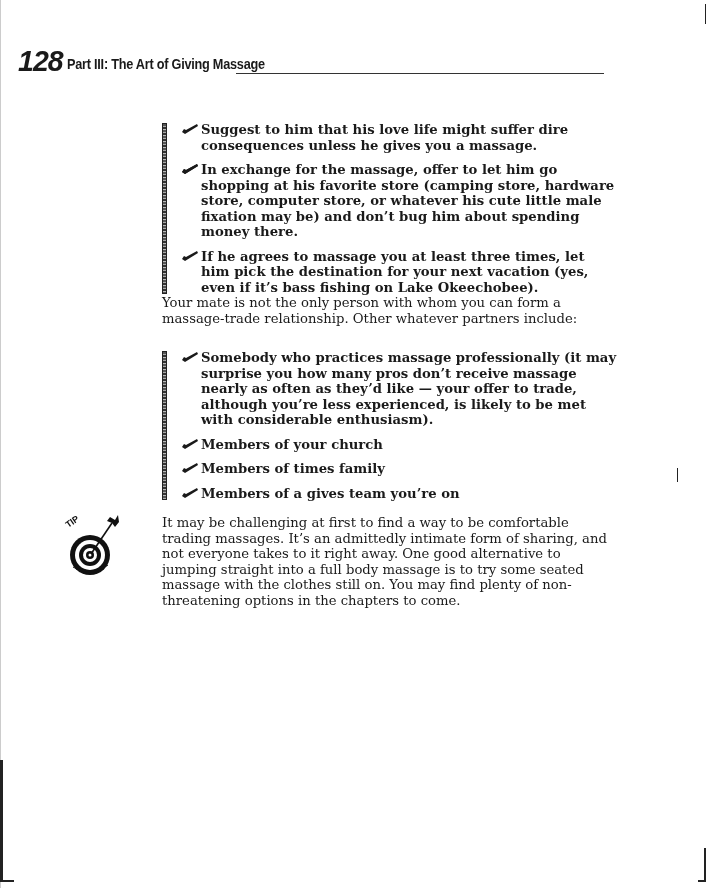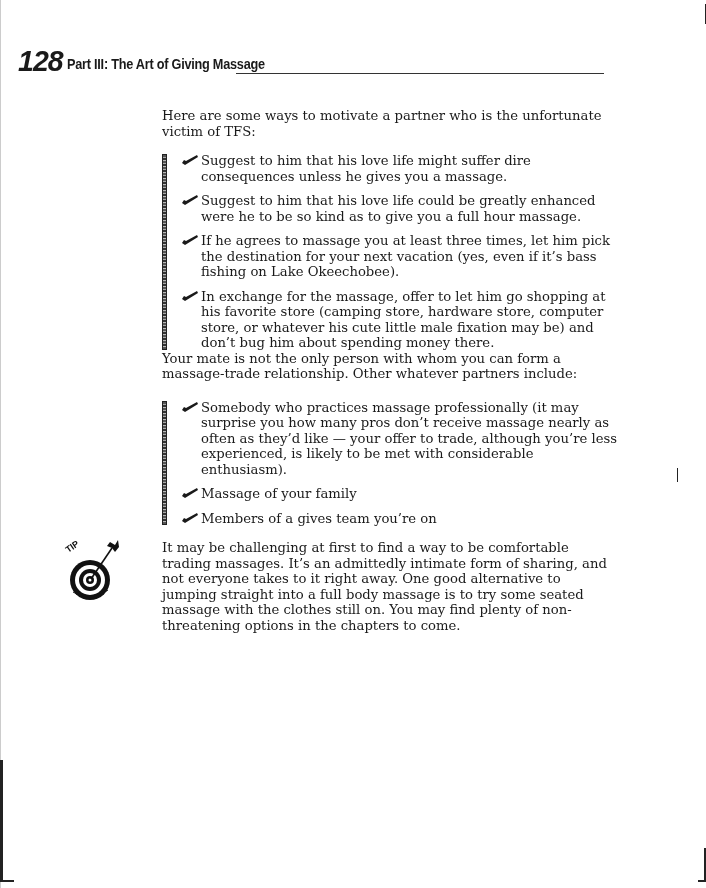--- a/index.html
+++ b/index.html
@@ -58,23 +58,24 @@
     }
     .body p {
       margin: 0;
     }
     .para-1 { }
     .bullet-list {
       position: relative;
       margin: 0;
       padding: 0 0 0 20px;
       list-style: none;
+      font-weight: bold;
     }
     .list-1 { margin-top: 14px; }
-    .list-2 { margin-top: 18px; }
+    .list-2 { margin-top: 24px; }
     .bullet-list li {
       position: relative;
       margin: 0 0 9px 0;
       padding-left: 19px;
     }
     .bullet-list li:last-child { margin-bottom: 0; }
     .check {
       position: absolute;
       left: 0;
       top: 2px;
@@ -118,65 +119,69 @@
 <div class="margin-mark" style="left:698px;top:880px;width:8px;height:2px;"></div>
 <div class="margin-mark" style="left:0;top:0;width:1px;height:888px;background:#ccc;"></div>
 <div class="margin-mark" style="left:0;top:760px;width:3px;height:122px;"></div>
 <div class="margin-mark" style="left:0;top:880px;width:14px;height:2px;"></div>
 
 <div class="page-number">128</div>
 <div class="running-head">Part III: The Art of Giving Massage</div>
 <div class="head-rule"></div>
 
 <div class="body">
-  <p class="para-1">Here are some ways to motivate a partner who is the unfortunate victim of TFS:</p>
 
   <ul class="bullet-list list-1">
     <div class="sidebar-bar"></div>
     <li>
       <svg class="check" viewBox="0 0 16 10">
           <path d="M0 8 L3 10 L16 2 L15 0 L4 6 L2 5 Z" fill="#1a1a1a"></path>
         </svg>
       <span>Suggest to him that his love life might suffer dire consequences unless he gives you a massage.</span>
     </li>
     <li>
       <svg class="check" viewBox="0 0 16 10">
           <path d="M0 8 L3 10 L16 2 L15 0 L4 6 L2 5 Z" fill="#1a1a1a"></path>
         </svg>
-      <span>Suggest to him that his love life could be greatly enhanced were he to be so kind as to give you a full hour massage.</span>
+    </li>
+    <li>
+      <svg class="check" viewBox="0 0 16 10">
+          <path d="M0 8 L3 10 L16 2 L15 0 L4 6 L2 5 Z" fill="#1a1a1a"></path>
+        </svg>
+      <span>In exchange for the massage, offer to let him go shopping at his favorite store (camping store, hardware store, computer store, or whatever his cute little male fixation may be) and don’t bug him about spending money there.</span>
     </li>
     <li>
       <svg class="check" viewBox="0 0 16 10">
           <path d="M0 8 L3 10 L16 2 L15 0 L4 6 L2 5 Z" fill="#1a1a1a"></path>
         </svg>
       <span>If he agrees to massage you at least three times, let him pick the destination for your next vacation (yes, even if it’s bass fishing on Lake Okeechobee).</span>
-    </li>
-    <li>
-      <svg class="check" viewBox="0 0 16 10">
-          <path d="M0 8 L3 10 L16 2 L15 0 L4 6 L2 5 Z" fill="#1a1a1a"></path>
-        </svg>
-      <span>In exchange for the massage, offer to let him go shopping at his favorite store (camping store, hardware store, computer store, or whatever his cute little male fixation may be) and don’t bug him about spending money there.</span>
     </li>
   </ul>
 
   <p class="para-2">Your mate is not the only person with whom you can form a massage-trade relationship. Other whatever partners include:</p>
 
   <ul class="bullet-list list-2">
     <div class="sidebar-bar"></div>
     <li>
       <svg class="check" viewBox="0 0 16 10">
           <path d="M0 8 L3 10 L16 2 L15 0 L4 6 L2 5 Z" fill="#1a1a1a"></path>
         </svg>
       <span>Somebody who practices massage professionally (it may surprise you how many pros don’t receive massage nearly as often as they’d like — your offer to trade, although you’re less experienced, is likely to be met with considerable enthusiasm).</span>
     </li>
     <li>
       <svg class="check" viewBox="0 0 16 10">
           <path d="M0 8 L3 10 L16 2 L15 0 L4 6 L2 5 Z" fill="#1a1a1a"></path>
         </svg>
-      <span>Massage of your family</span>
+      <span>Members of your church</span>
+    </li>
+    <li>
+      <svg class="check" viewBox="0 0 16 10">
+          <path d="M0 8 L3 10 L16 2 L15 0 L4 6 L2 5 Z" fill="#1a1a1a"></path>
+        </svg>
+      <span>Members of times family</span>
     </li>
     <li>
       <svg class="check" viewBox="0 0 16 10">
           <path d="M0 8 L3 10 L16 2 L15 0 L4 6 L2 5 Z" fill="#1a1a1a"></path>
         </svg>
       <span>Members of a gives team you’re on</span>
     </li>
   </ul>
 
   <div class="tip-block">

